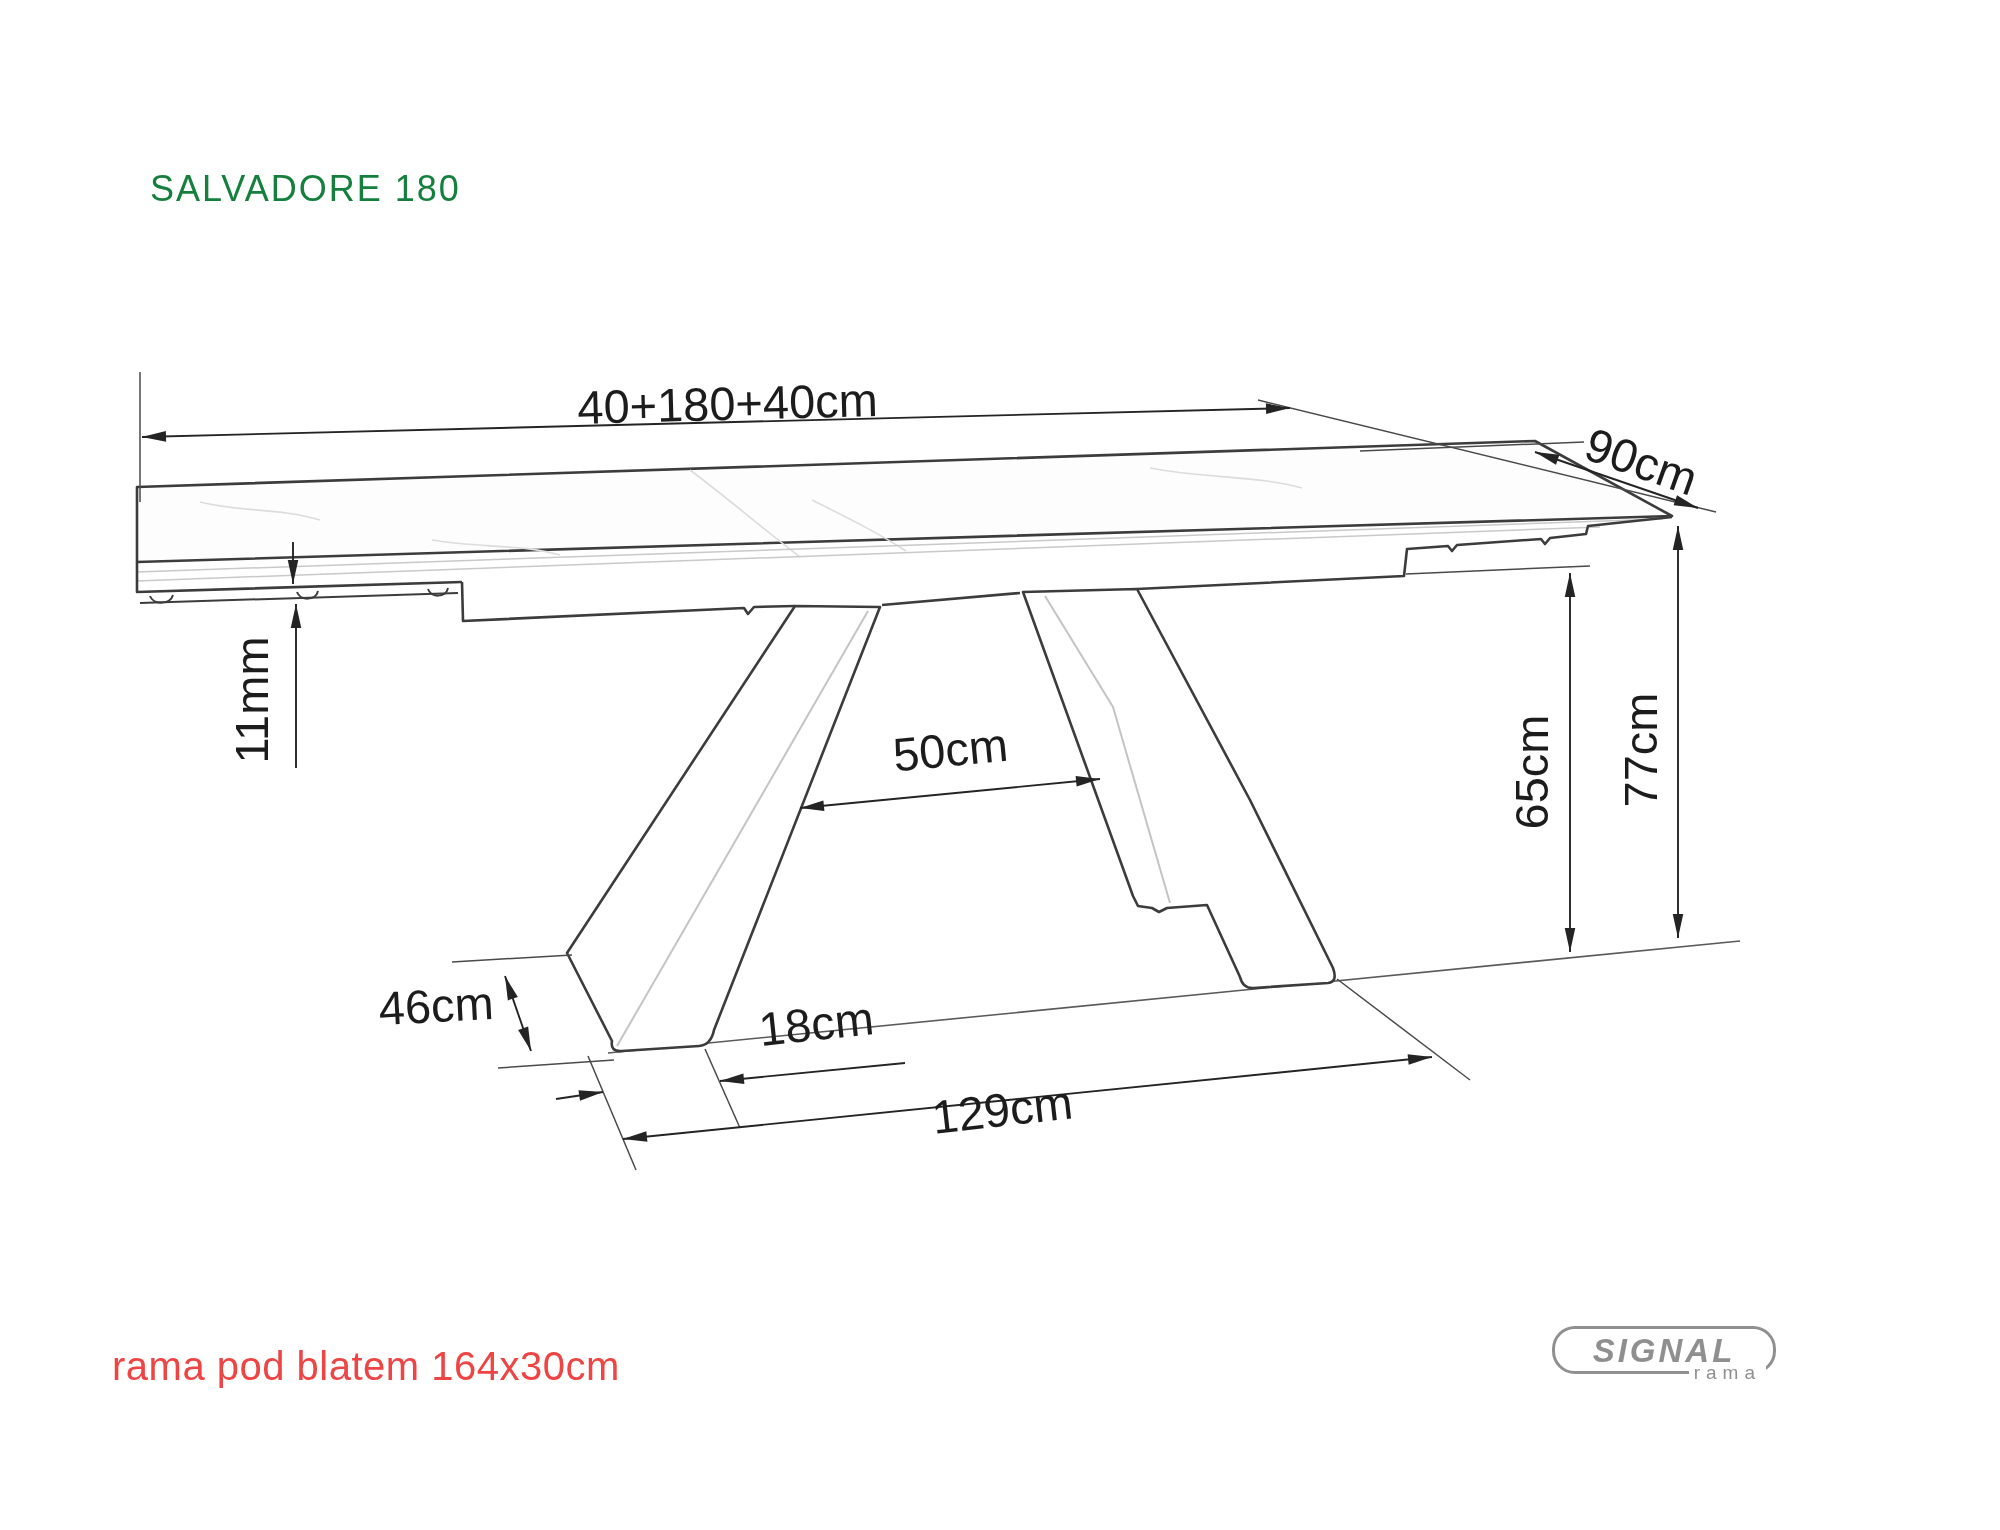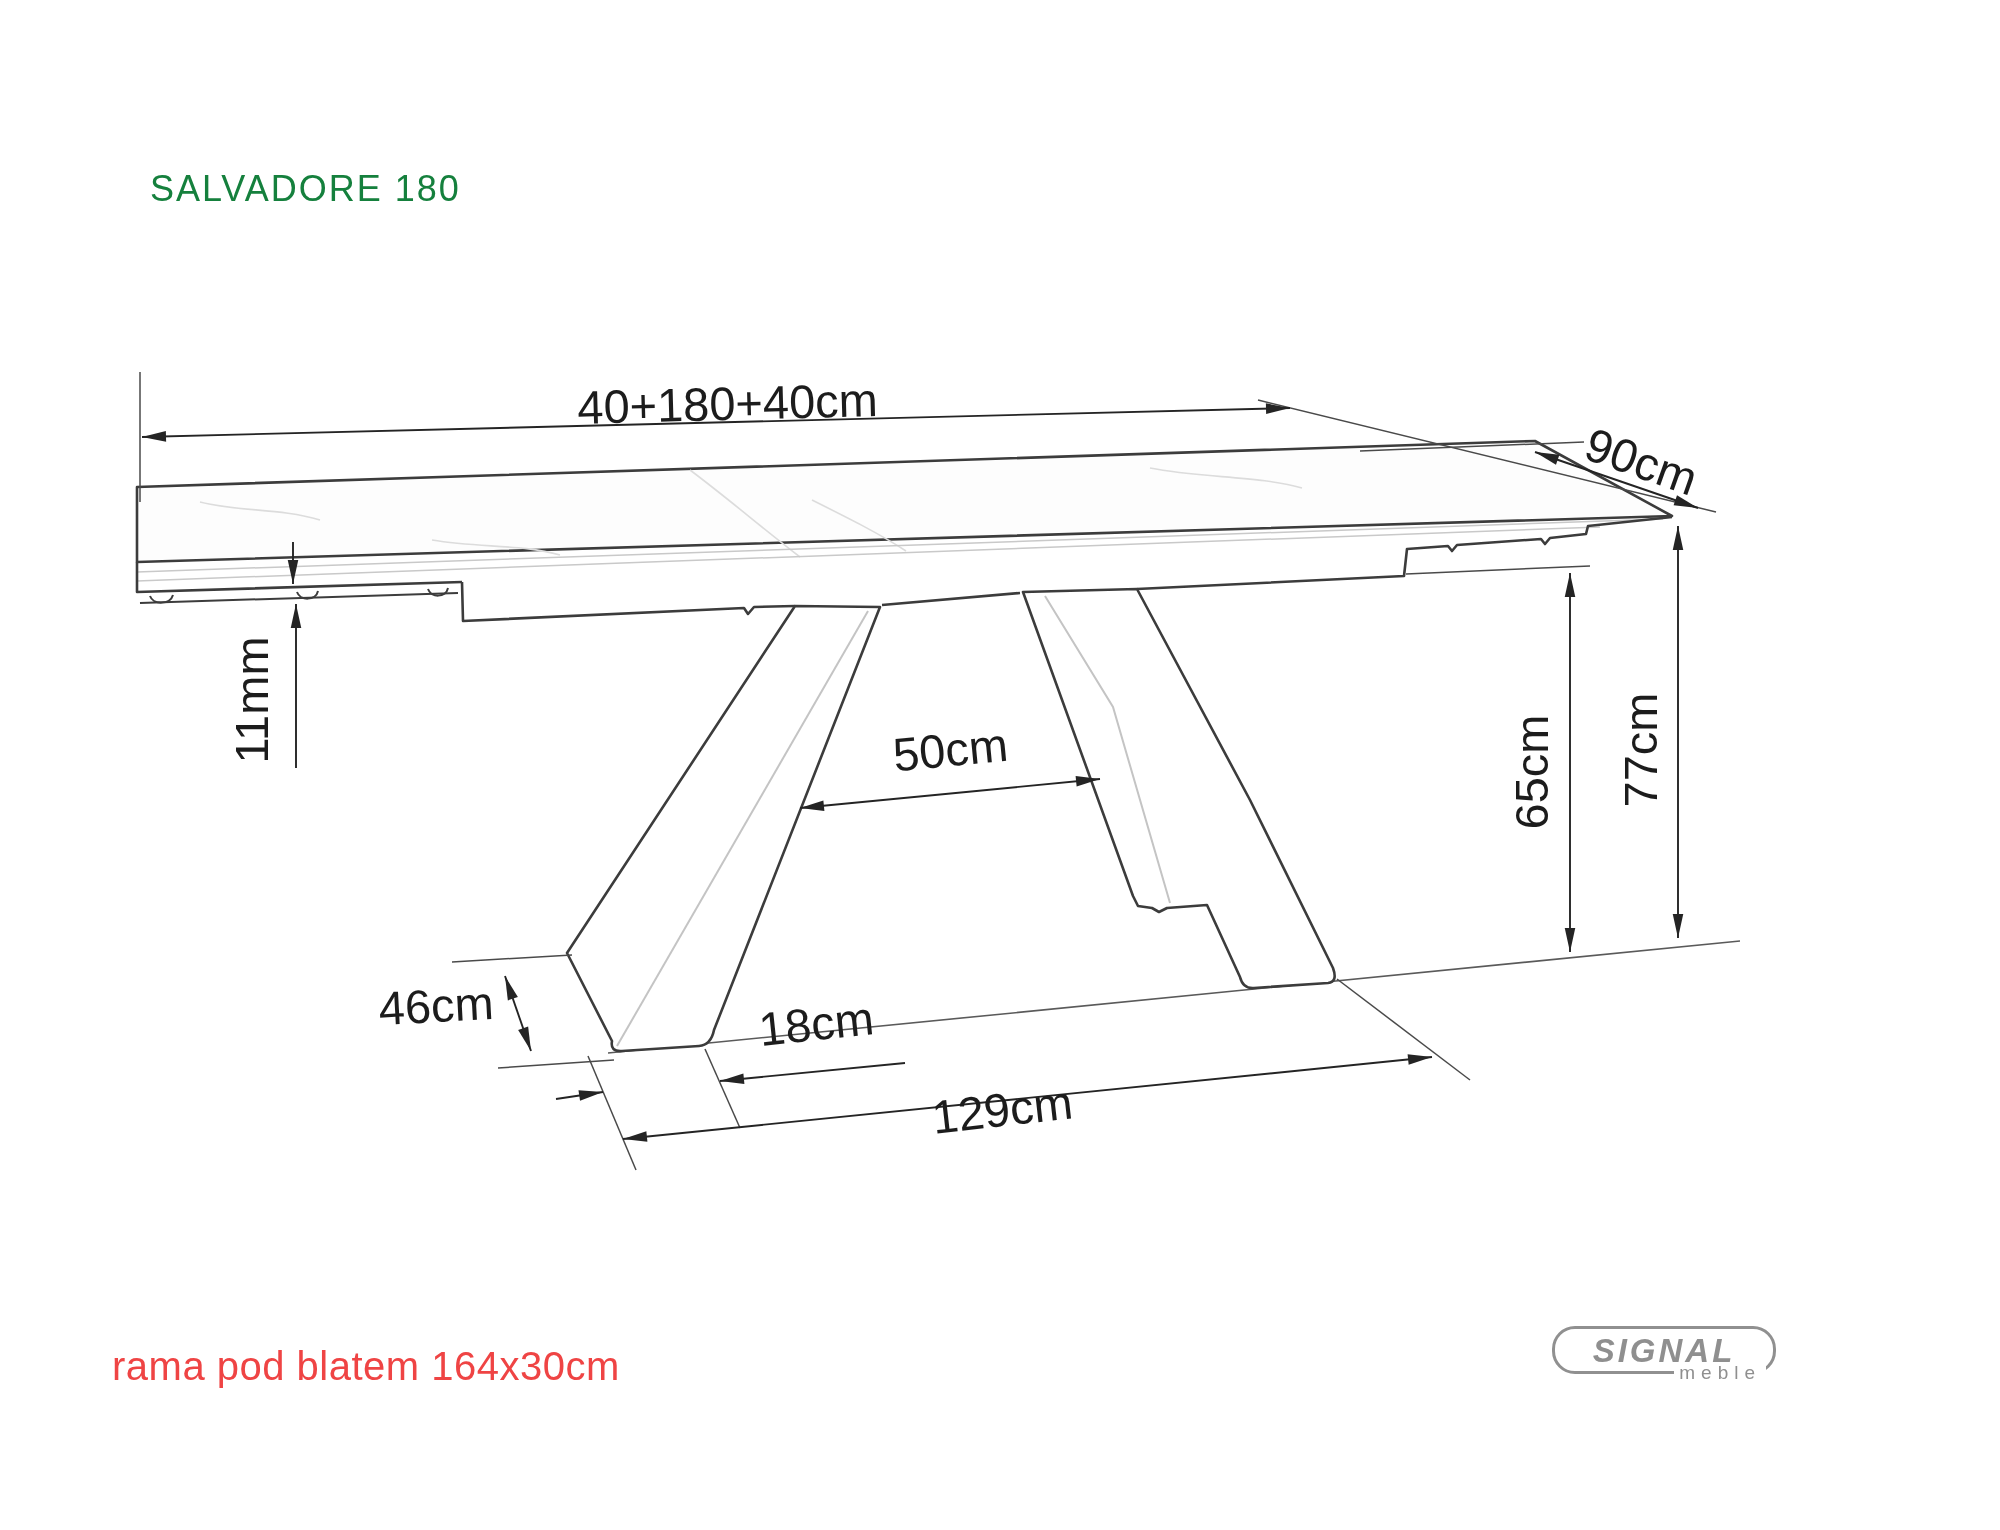--- a/index.html
+++ b/index.html
@@ -128,16 +128,16 @@
   </svg>
 
   <div class="page-title">SALVADORE 180</div>
 
   <div class="footnote">rama pod blatem 164x30cm</div>
 
   <div class="logo">
     <div class="logo-pill">
       <span class="logo-brand">SIGNAL</span>
     </div>
-    <span class="logo-sub">meble</span>
+    <span class="logo-sub">rama</span>
   </div>
 
 </div>
 
 </body></html>

